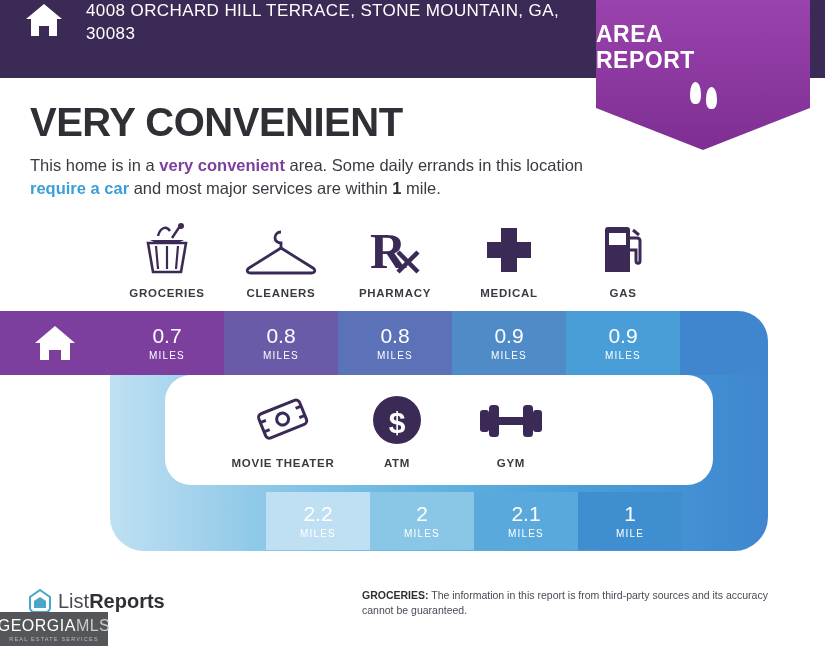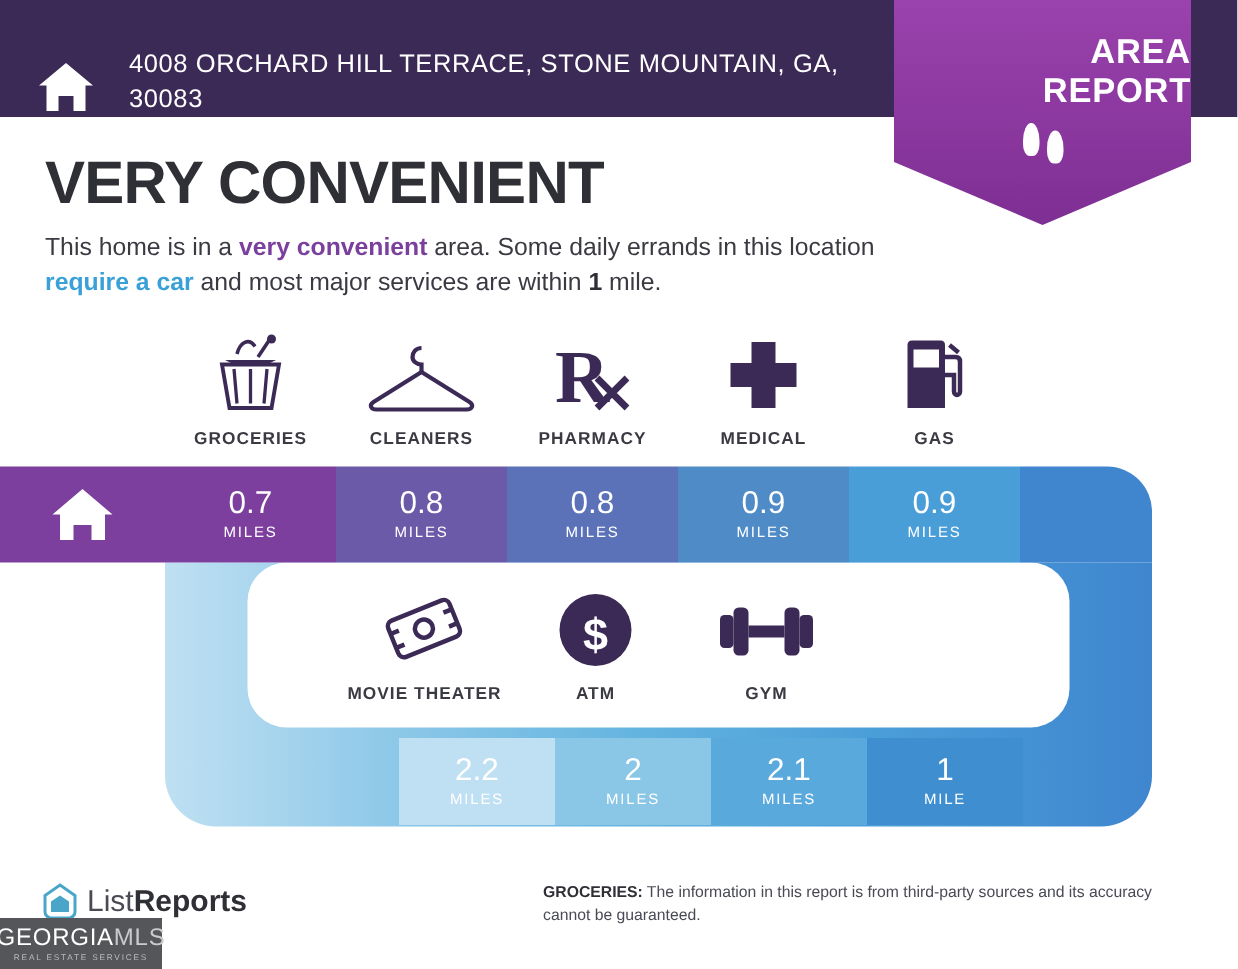--- a/index.html
+++ b/index.html
@@ -9,43 +9,43 @@
     font-family: "Liberation Sans", sans-serif;
     overflow: hidden;
     position: relative;
   }
 
   
   .header {
     position: absolute; top: 0; left: 0;
     width: 825px; height: 78px;
     background: #3c2a56;
-    display: flex; align-items: flex-end;
+    display: flex; align-items: flex-start;
   }
   .header-home {
     margin-left: 24px; margin-right: 22px;
     width: 40px; height: 40px;
     display: flex; align-items: center; justify-content: center;
   }
   .header-address {
     color: #ffffff;
     font-size: 17px;
     letter-spacing: 0.4px;
     line-height: 1.35;
     max-width: 520px;
   }
 
   
   .badge {
     position: absolute; top: 0; left: 596px;
-    width: 198px; height: 150px;
+    width: 214px; height: 150px;
     background: #8e3fa0;
     background: linear-gradient(180deg,#9a42ad 0%, #7e2f93 100%);
     clip-path: polygon(0 0, 100% 0, 100% 72%, 50% 100%, 0 72%);
-    text-align: right;
+    text-align: left;
     padding-top: 22px;
   }
   .badge-title {
     color: #ffffff; font-weight: bold; font-size: 23px;
     line-height: 1.12; letter-spacing: 0.5px;
   }
   .badge-feet { margin-top: 8px; display:flex; justify-content:center; gap:5px;}
   .foot {
     width: 11px; height: 22px; background: #ffffff;
     border-radius: 55% 55% 45% 45% / 60% 60% 40% 40%;

